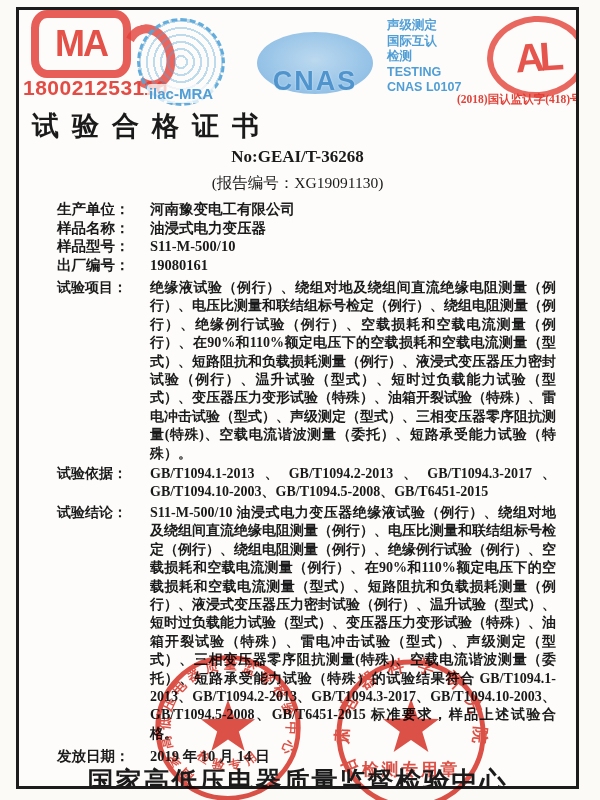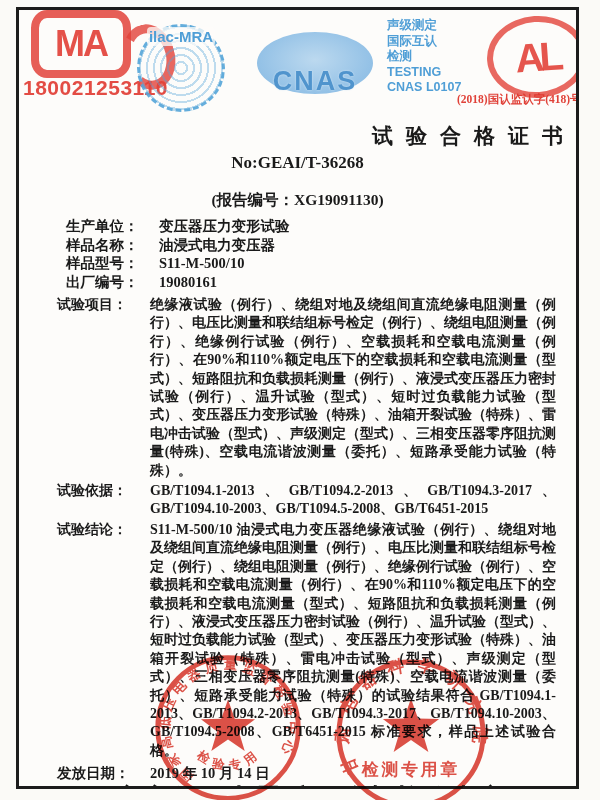--- a/index.html
+++ b/index.html
@@ -26,24 +26,24 @@
     position:absolute;left:104px;top:14px;width:34px;height:48px;
     border:9px solid rgba(226,66,58,.8);border-left-color:transparent;
     border-radius:50%;transform:rotate(-14deg);
   }
   .cma-number{
     position:absolute;left:4px;top:66px;width:160px;
     color:rgba(226,66,58,.95);font-family:"Liberation Sans",sans-serif;
     font-size:21px;font-weight:800;letter-spacing:.5px;
   }
   .ilac-circle{
-    position:absolute;left:118px;top:14px;width:82px;height:82px;border-radius:50%;
+    position:absolute;left:118px;top:8px;width:82px;height:82px;border-radius:50%;
     border:3px dashed rgba(86,166,217,.9);
     background:repeating-radial-gradient(circle at 50% 50%,rgba(86,166,217,0) 0 5px,rgba(86,166,217,.38) 5px 7px);
-    display:flex;align-items:flex-start;justify-content:center;
+    display:flex;align-items:flex-end;justify-content:center;
   }
   .ilac-label{
     color:#4f9ed6;font-family:"Liberation Sans",sans-serif;
     font-size:15px;font-weight:800;background:rgba(253,252,250,.75);padding:1px 2px;border-radius:4px;
   }
   .cnas-oval{
     position:absolute;left:238px;top:22px;width:116px;height:62px;border-radius:50%;
     background:radial-gradient(ellipse at 50% 45%,#bcd9ef 0%,#93c1e6 70%,#7fb4e0 100%);
     display:flex;align-items:center;justify-content:center;
   }
@@ -63,29 +63,29 @@
     color:rgba(226,66,58,.9);font-family:"Liberation Sans",sans-serif;
     font-size:40px;font-weight:900;letter-spacing:-5px;transform:rotate(-4deg);
   }
   .al-note{
     position:absolute;left:438px;top:82px;width:125px;
     color:rgba(222,55,45,.95);font-size:11.5px;font-weight:700;white-space:nowrap;
   }
 
   
   .title{
-    text-align:right;font-size:21px;font-weight:700;letter-spacing:13px;
-    text-indent:13px;margin-top:16px;flex:0 0 auto;
+    text-align:left;font-size:27px;font-weight:700;letter-spacing:13px;
+    text-indent:13px;margin-top:2px;flex:0 0 auto;
   }
   .cert-no{text-align:center;font-size:17px;font-weight:600;margin-top:3px;}
-  .report-no{text-align:center;font-size:15.5px;font-weight:700;margin-top:17px;}
+  .report-no{text-align:center;font-size:15.5px;font-weight:400;margin-top:6px;}
 
   
   .fields{margin:6px 0 0 38px;flex:0 0 auto;}
-  .field-row{display:flex;font-size:14.5px;line-height:18.5px;margin-left:9px;}
+  .field-row{display:flex;font-size:14.5px;line-height:18.5px;}
   .field-label{flex:0 0 93px;font-weight:700;}
   .field-value{font-weight:600;}
 
   
   .sections{margin:3px 18px 0 38px;flex:0 0 auto;}
   .section{display:flex;font-size:14px;line-height:18.4px;margin-top:2px;}
   .section-label{flex:0 0 93px;font-weight:700;}
   .section-text{flex:1;font-weight:600;text-align:justify;padding-right:2px;}
 
   
@@ -136,21 +136,21 @@
       <div class="al-note">(2018)国认监认字(418)号</div>
     </div>
 
     <div class="title">试验合格证书</div>
     <div class="cert-no">No:GEAI/T-36268</div>
     <div class="report-no">(报告编号：XG19091130)</div>
 
     <div class="fields">
       <div class="field-row">
         <span class="field-label">生产单位：</span>
-        <span class="field-value">变压器压力变形试验</span>
+        <span class="field-value">河南豫变电工有限公司</span>
       </div>
       <div class="field-row">
         <span class="field-label">样品名称：</span>
         <span class="field-value">油浸式电力变压器</span>
       </div>
       <div class="field-row">
         <span class="field-label">样品型号：</span>
         <span class="field-value">S11-M-500/10</span>
       </div>
       <div class="field-row">

